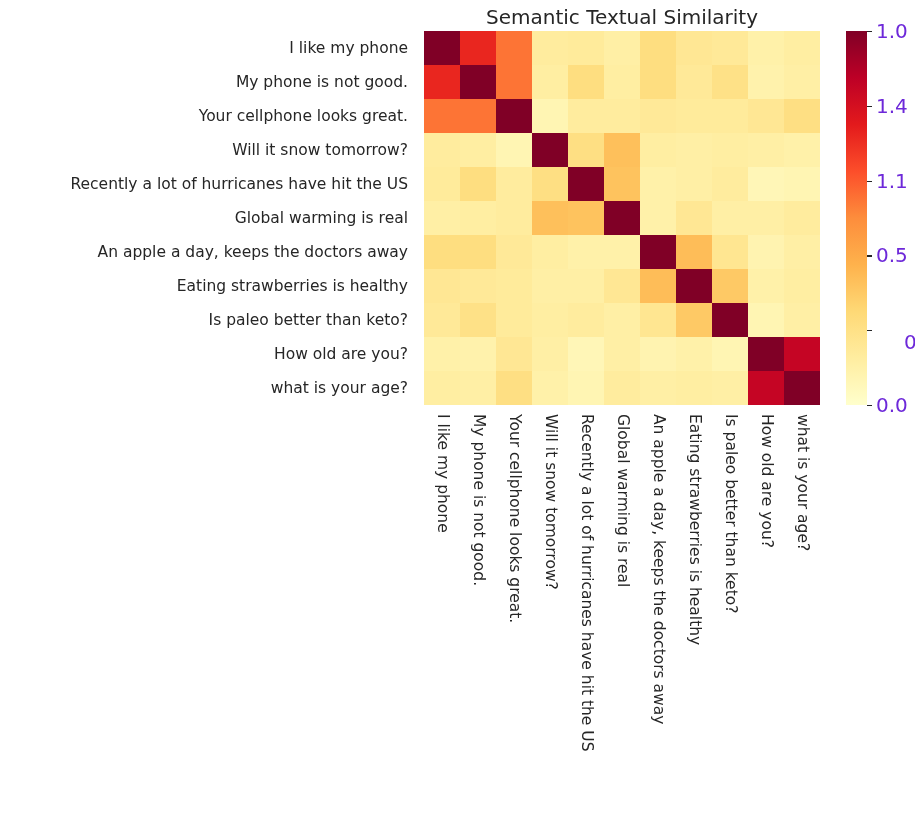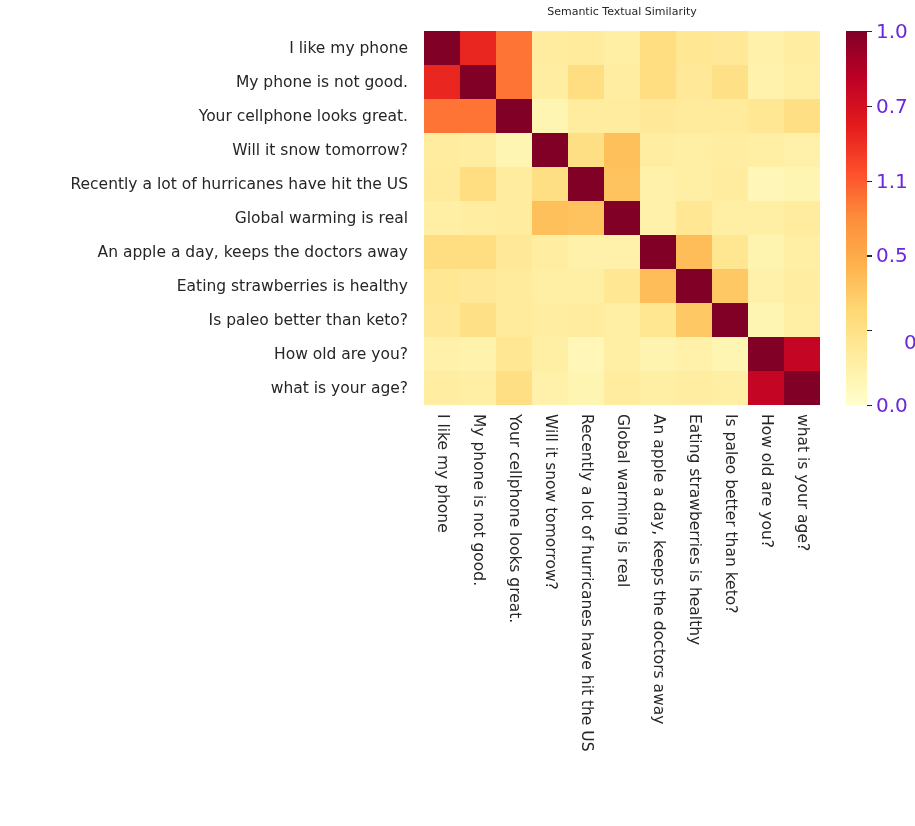--- a/index.html
+++ b/index.html
@@ -23,21 +23,21 @@
     height: 826px;
   }
 
   
   #chart-title {
     position: absolute;
     left: 424px;
     top: 5px;
     width: 396px;
     text-align: center;
-    font-size: 11px;
+    font-size: 20px;
     color: #262626;
     white-space: nowrap;
   }
 
   
   #heatmap {
     position: absolute;
     left: 424px;
     top: 31px;
     width: 396px;
@@ -313,21 +313,21 @@
       <div class="xlabel-slot" style="left: 360px; width: 36px;">
         <span class="xlabel">what is your age?</span>
       </div>
     </div>
 
   <div id="colorbar-wrap">
     <div id="colorbar-gradient"></div>
   <div class="cb-tick" style="top: 0px;"></div>
       <div class="cb-tick-label" style="top: 0px;">1.0</div>
       <div class="cb-tick" style="top: 74.8px;"></div>
-      <div class="cb-tick-label" style="top: 74.8px;">0.7</div>
+      <div class="cb-tick-label" style="top: 74.8px;">1.4</div>
       <div class="cb-tick" style="top: 149.6px;"></div>
       <div class="cb-tick-label" style="top: 149.6px;">1.1</div>
       <div class="cb-tick" style="top: 224.4px;"></div>
       <div class="cb-tick-label" style="top: 224.4px;">0.5</div>
       <div class="cb-tick" style="top: 299.2px;"></div>
       <div class="cb-tick-label" style="top: 311px; margin-left: 28px;">0.2</div>
       <div class="cb-tick" style="top: 374px;"></div>
       <div class="cb-tick-label" style="top: 374px;">0.0</div>
     </div>
 

